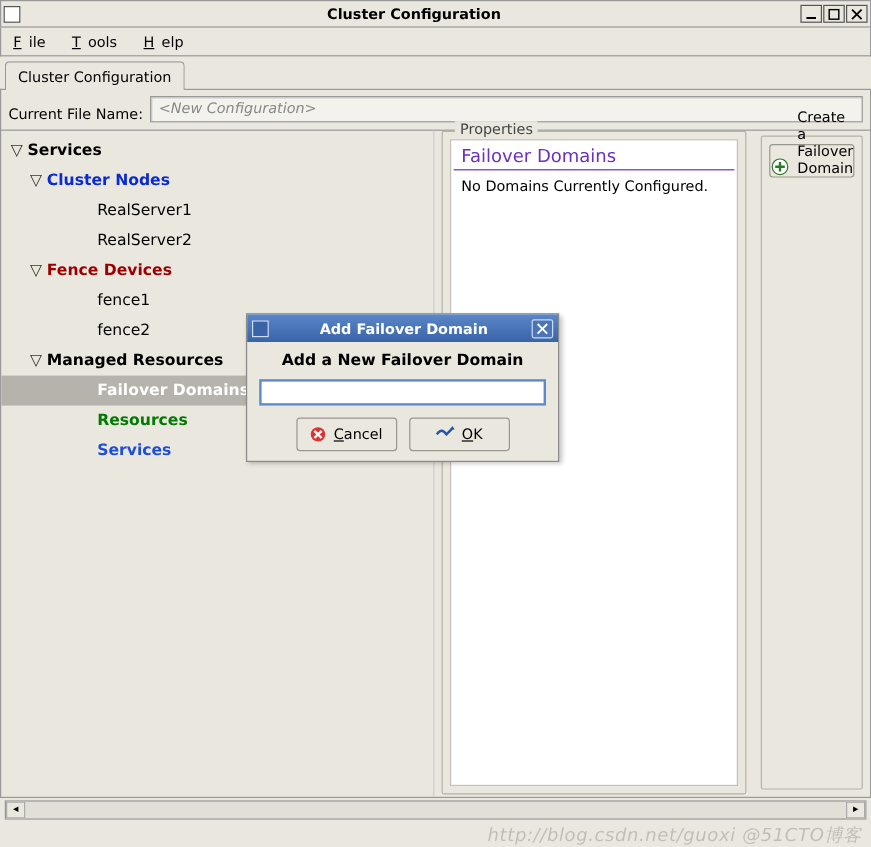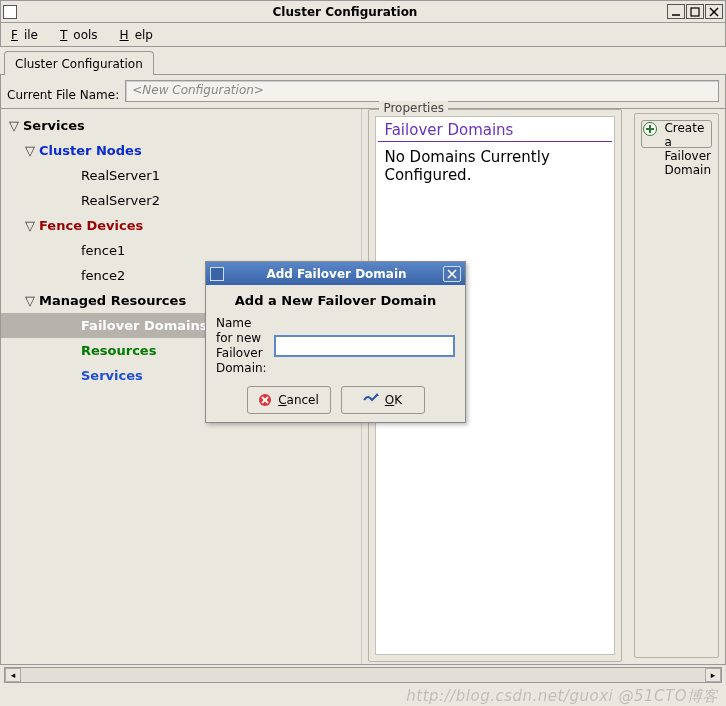--- a/index.html
+++ b/index.html
@@ -44,24 +44,24 @@
 .green { color: #007a00; font-weight: bold; }
 .orange { color: #1d4ed8; font-weight: bold; }
 .selected { background: #b5b3ac; color: #fff; }
 .selected span { color: #fff; }
 
 
 .props { border: 1px solid #b5b2a7; border-radius: 2px; margin: 0 6px 2px 6px; padding: 6px 6px; flex: 1; position: relative; display: flex; flex-direction: column; }
 .props .legend { position: absolute; top: -9px; left: 10px; background: #eae7df; padding: 0 4px; font-size: 12px; color: #444; }
 .propbox { border: 1px solid #c4c0b6; background: #fff; flex: 1; padding: 2px; display: flex; flex-direction: column; }
 .propbox .heading { color: #6a2fbe; font-size: 15px; padding: 2px 6px; border-bottom: 1px solid #6a2fbe; width: 234px; }
-.propbox .msg { padding: 6px 6px; font-size: 15px; }
+.propbox .msg { padding: 6px 6px; font-size: 12px; }
 
 .createbtn-wrap { border: 1px solid #b5b2a7; border-radius: 2px; margin: 4px 6px 6px 6px; padding: 6px; }
-.createbtn { width: 100%; height: 28px; border: 1px solid #9a978e; border-radius: 3px; background: #eae7df; display: flex; align-items: flex-start; justify-content: center; gap: 6px; cursor: pointer; }
+.createbtn { width: 100%; height: 28px; border: 1px solid #9a978e; border-radius: 3px; background: #eae7df; display: flex; align-items: flex-end; justify-content: center; gap: 6px; cursor: pointer; }
 
 
 .bottomscroll { height: 16px; border: 1px solid #999; margin: 2px 4px 4px 4px; background: #e2dfd6; display: flex; }
 .bottomscroll .arrowbtn { width: 16px; height: 14px; border: 1px solid #aaa; background: #eae7df; cursor: pointer; display:flex; align-items:center; justify-content:center; font-size:9px;}
 .bottomscroll .track { flex: 1; }
 
 
 .dialog { position: absolute; left: 205px; top: 261px; width: 261px; background: #eae7df; border: 1px solid #8a8a8a; box-shadow: 2px 2px 4px rgba(0,0,0,.25); z-index: 50; }
 .dialog .dtitle { height: 23px; background: linear-gradient(#5a87c8, #3a63a8); color: #fff; display: flex; align-items: center; padding: 0 4px; font-weight: bold; }
 .dialog .dtitle .dicon { width: 14px; height: 14px; border: 1px solid #cde; margin-right: 6px; background: #3a63a8; }
@@ -205,21 +205,20 @@
     <div class="dclose">
       <svg width="10" height="10" viewBox="0 0 10 10">
           <line x1="1" y1="1" x2="9" y2="9" stroke="#fff" stroke-width="1.6"></line>
           <line x1="9" y1="1" x2="1" y2="9" stroke="#fff" stroke-width="1.6"></line>
         </svg>
     </div>
   </div>
   <div class="dbody">
     <div class="dh">Add a New Failover Domain</div>
     <div class="formrow">
-      <div class="lbl">Name for new Failover Domain:</div>
       <input type="text" value="" style="">
     </div>
     <div class="btnrow">
       <div class="dbtn">
         <span>
           <svg width="14" height="14" viewBox="0 0 14 14">
               <circle cx="7" cy="7" r="6" fill="#d33"></circle>
               <line x1="4" y1="4" x2="10" y2="10" stroke="#fff" stroke-width="2"></line>
               <line x1="10" y1="4" x2="4" y2="10" stroke="#fff" stroke-width="2"></line>
             </svg>

